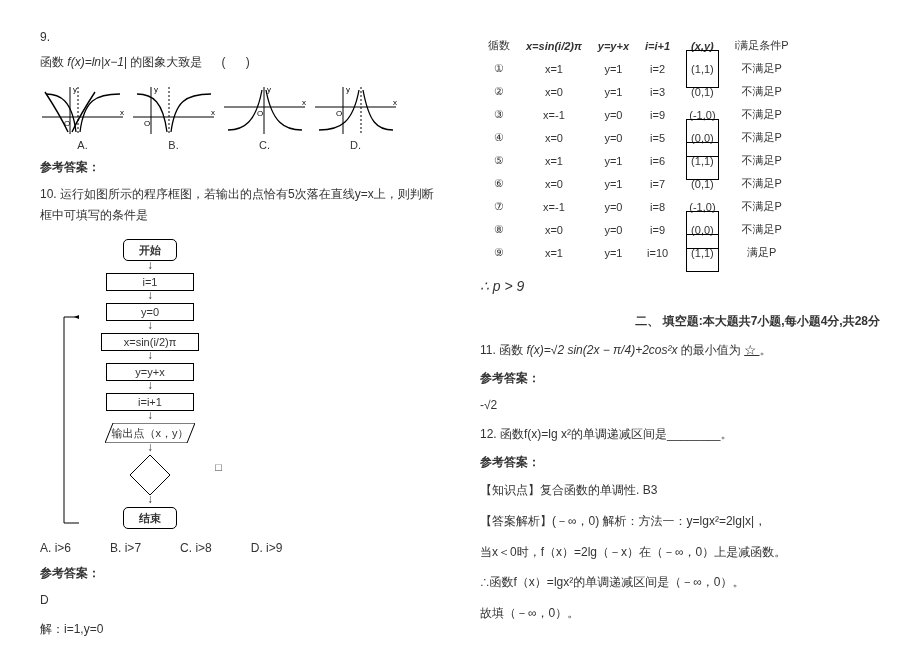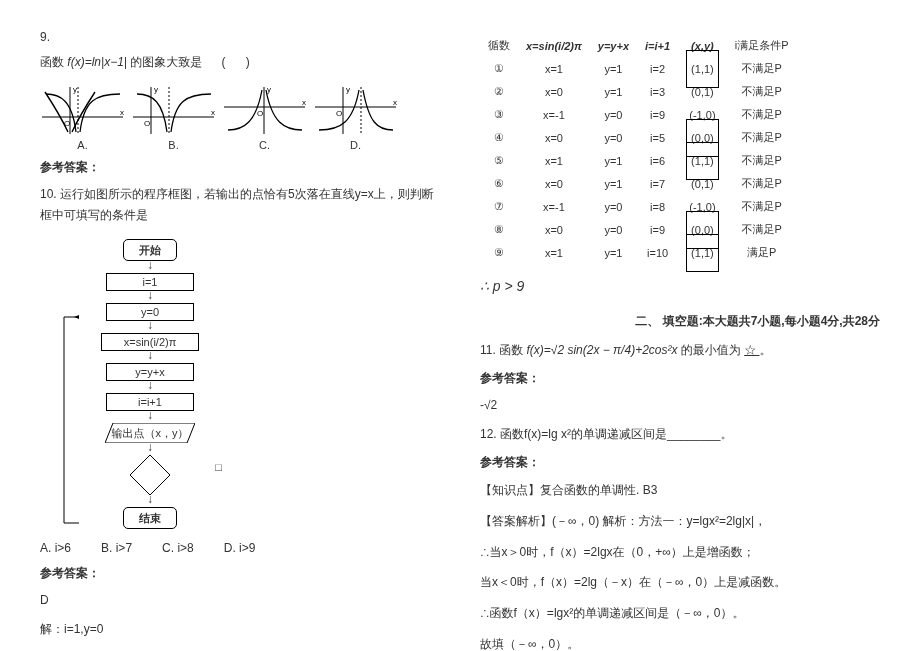--- a/index.html
+++ b/index.html
@@ -54,21 +54,21 @@
     }
     .flow-para svg { position:absolute; top:0; left:0; width:100%; height:100%;}
     .flow-para-text { position:absolute; width:100%; text-align:center; line-height:20px; font-size:11px;}
     .flow-diamond {
       width: 40px; height: 40px; margin: 0 auto; position: relative;
     }
     .flow-diamond svg { width:100%; height:100%;}
     .flow-arrow { text-align:center; line-height: 8px; height: 12px; font-size:12px;}
     .flow-wrap { position: relative; width: 140px;}
     .side-label { position:absolute; font-size:11px;}
-    .options { margin: 10px 0; display: flex; gap: 30px;}
+    .options { margin: 10px 0; display: flex; gap: 39px;}
     .options span { white-space: nowrap;}
     
     table.exec {
       border-collapse: collapse;
       font-size: 11px;
       margin-top: 4px;
     }
     table.exec th, table.exec td {
       padding: 4px 8px;
       text-align: center;
@@ -323,19 +323,18 @@
       <span class="star">   ☆   </span>
       <span>。</span>
     </div>
     <div class="ans-label">参考答案：</div>
     <div class="para">-√2</div>
 
     <div class="para">12. 函数f(x)=lg x²的单调递减区间是________。</div>
     <div class="ans-label">参考答案：</div>
     <div class="para small-line">【知识点】复合函数的单调性.    B3</div>
     <div class="para small-line">【答案解析】(－∞，0)    解析：方法一：y=lgx²=2lg|x|，</div>
-    <div class="para small-line">∴当x＞0时，f（x）=2lgx在（0，+∞）上是增函数；</div>
     <div class="para small-line">当x＜0时，f（x）=2lg（－x）在（－∞，0）上是减函数。</div>
     <div class="para small-line">∴函数f（x）=lgx²的单调递减区间是（－∞，0）。</div>
     <div class="para small-line">故填（－∞，0）。</div>
   </div>
 
 </div>
 
 </body></html>

